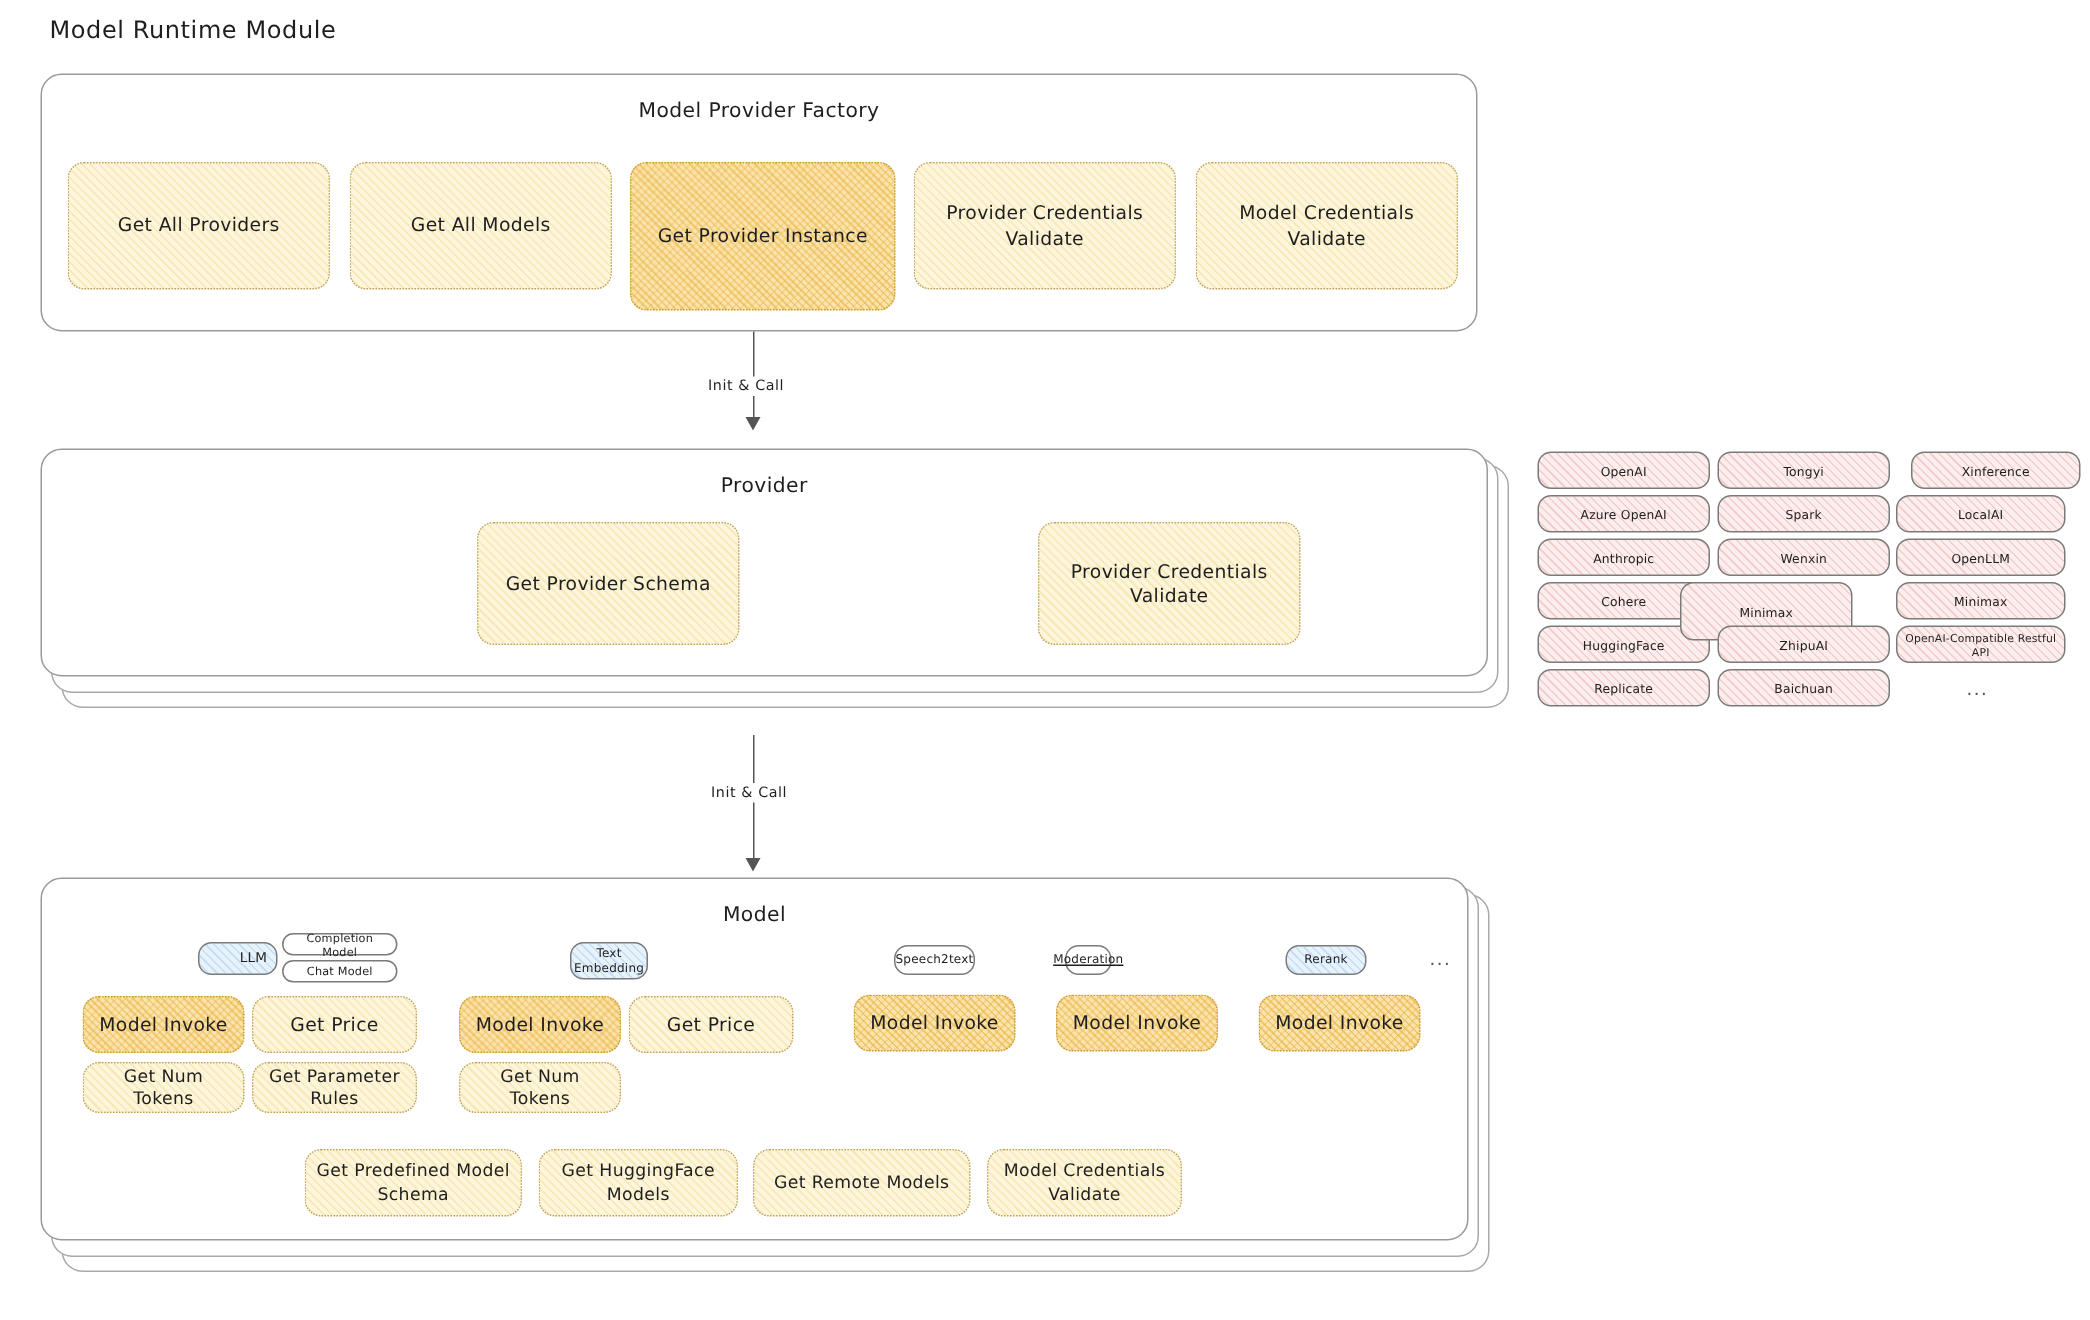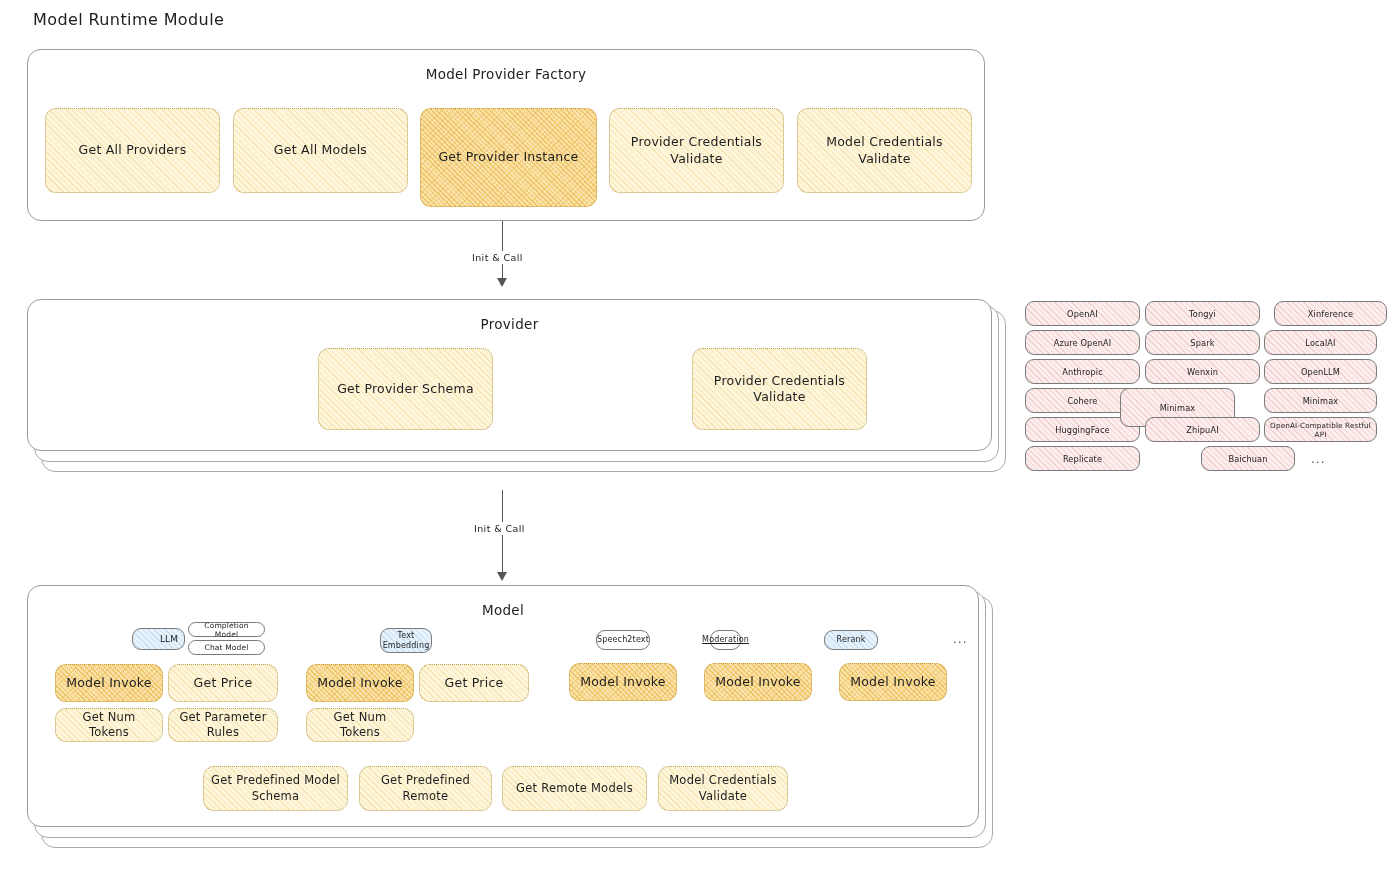--- a/index.html
+++ b/index.html
@@ -188,21 +188,21 @@
 <div class="pill" style="left:1025px; top:359px; width:115px; height:25px;">Anthropic</div>
 <div class="pill" style="left:1025px; top:388px; width:115px; height:25px;">Cohere</div>
 <div class="pill" style="left:1025px; top:417px; width:115px; height:25px;">HuggingFace</div>
 <div class="pill" style="left:1025px; top:446px; width:115px; height:25px;">Replicate</div>
 
 <div class="pill" style="left:1145px; top:301px; width:115px; height:25px;">Tongyi</div>
 <div class="pill" style="left:1145px; top:330px; width:115px; height:25px;">Spark</div>
 <div class="pill" style="left:1145px; top:359px; width:115px; height:25px;">Wenxin</div>
 <div class="pill" style="left:1120px; top:388px; width:115px; height:39px;">Minimax</div>
 <div class="pill" style="left:1145px; top:417px; width:115px; height:25px;">ZhipuAI</div>
-<div class="pill" style="left:1201px; top:446px; width:94px; height:25px;">Baichuan</div>
+<div class="pill" style="left:1145px; top:446px; width:115px; height:25px;">Baichuan</div>
 
 <div class="pill" style="left:1264px; top:301px; width:113px; height:25px;margin-left:10px;">Xinference</div>
 <div class="pill" style="left:1264px; top:330px; width:113px; height:25px;">LocalAI</div>
 <div class="pill" style="left:1264px; top:359px; width:113px; height:25px;">OpenLLM</div>
 <div class="pill" style="left:1264px; top:388px; width:113px; height:25px;">Minimax</div>
 <div class="pill" style="left:1264px; top:417px; width:113px; height:25px; font-size:7.2px;">OpenAI-Compatible Restful API</div>
 <div class="ellipsis" style="left:1311px; top:452px;">...</div>
 
 <div class="arrow-line" style="left:502px; top:490px; height:88px;"></div>
 <div class="arrow-head" style="left:497px; top:572px;"></div>
@@ -227,22 +227,22 @@
   <div class="card highlight" style="left:278px; top:78px; width:108px; height:38px;">Model Invoke</div>
   <div class="card" style="left:391px; top:78px; width:110px; height:38px;">Get Price</div>
   <div class="card" style="left:278px; top:122px; width:108px; height:34px; font-size:11.5px;">Get Num Tokens</div>
 
   <div class="badge plain" style="left:568px; top:44px; width:54px; height:20px;">Speech2text</div>
   <div class="card highlight" style="left:541px; top:77px; width:108px; height:38px;">Model Invoke</div>
 
   <div class="badge plain" style="left:682px; top:44px; width:31px; height:20px;text-decoration:underline;">Moderation</div>
   <div class="card highlight" style="left:676px; top:77px; width:108px; height:38px;">Model Invoke</div>
 
-  <div class="badge" style="left:796px; top:44px; width:54px; height:20px;">Rerank</div>
+  <div class="badge" style="left:829px; top:44px; width:54px; height:20px;">Rerank</div>
   <div class="card highlight" style="left:811px; top:77px; width:108px; height:38px;">Model Invoke</div>
 
   <div class="ellipsis" style="left:925px; top:46px;">...</div>
 
   <div class="card" style="left:175px; top:180px; width:145px; height:45px; font-size:11.5px;">Get Predefined Model Schema</div>
-  <div class="card" style="left:331px; top:180px; width:133px; height:45px; font-size:11.5px;">Get Predefined Remote</div>
+  <div class="card" style="left:331px; top:180px; width:133px; height:45px; font-size:11.5px;">Get HuggingFace Models</div>
   <div class="card" style="left:474px; top:180px; width:145px; height:45px; font-size:11.5px;">Get Remote Models</div>
   <div class="card" style="left:630px; top:180px; width:130px; height:45px; font-size:11.5px;">Model Credentials Validate</div>
 </div>
 
 </body></html>

